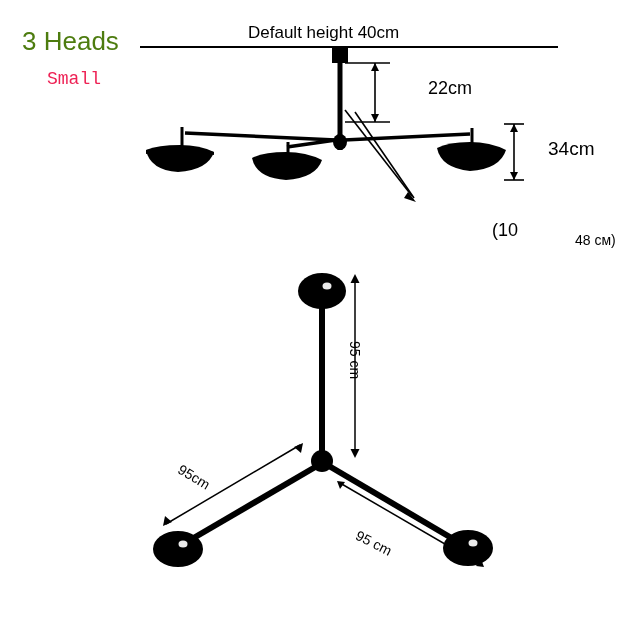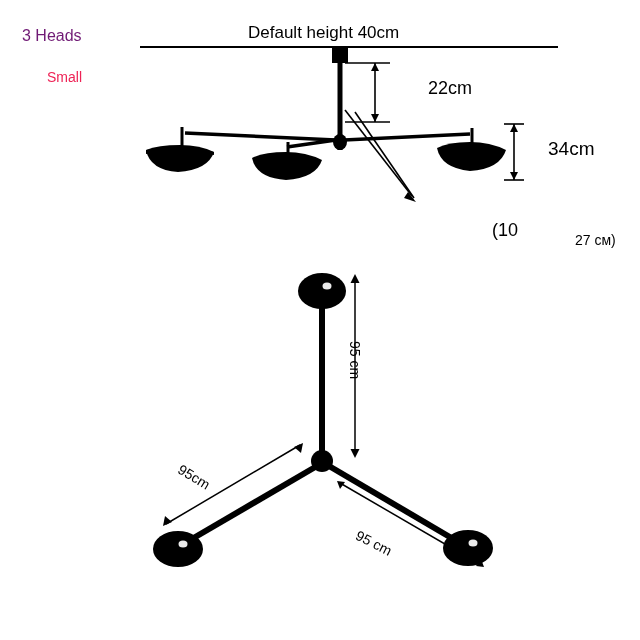--- a/index.html
+++ b/index.html
@@ -22,28 +22,29 @@
   }
   .lbl {
     position: absolute;
     color: #000000;
     white-space: nowrap;
     line-height: 1;
   }
   #label-heads {
     left: 22px;
     top: 28px;
-    font-size: 16px;
-    color: #701a75;
+    font-size: 26px;
+    color: #4d7c0f;
   }
   #label-small {
     left: 47px;
     top: 70px;
-    font-size: 14px;
+    font-size: 18px;
     color: #ee2255;
+    font-family: Liberation Mono, monospace;
   }
   #label-default-height {
     left: 248px;
     top: 24px;
     font-size: 17px;
   }
   #label-22cm {
     left: 383px;
     top: 79px;
     font-size: 18px;
@@ -200,21 +201,21 @@
 
   <div class="lbl" id="label-default-height">Default height 40cm</div>
 
   <div class="lbl" id="label-22cm">22cm</div>
 
   <div class="lbl" id="label-34cm">34cm</div>
 
 
   <div class="lbl" id="label-optional-ru-1">(10</div>
 
-  <div class="lbl" id="label-optional-ru-2">27 см)</div>
+  <div class="lbl" id="label-optional-ru-2">48 см)</div>
 
   <div class="lbl" id="label-95-vertical">95 cm</div>
 
   <div class="lbl" id="label-95-left">95cm</div>
 
   <div class="lbl" id="label-95-right">95 cm</div>
 
 </div>
 
 </body></html>

